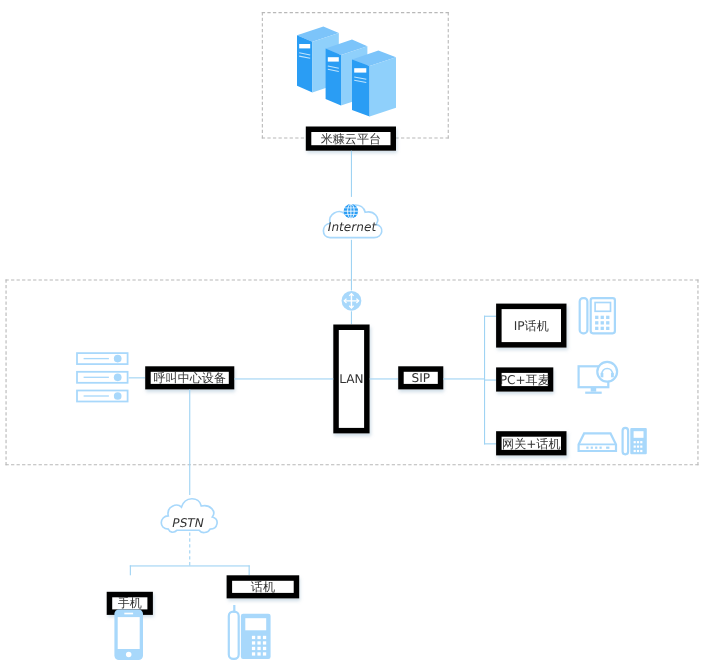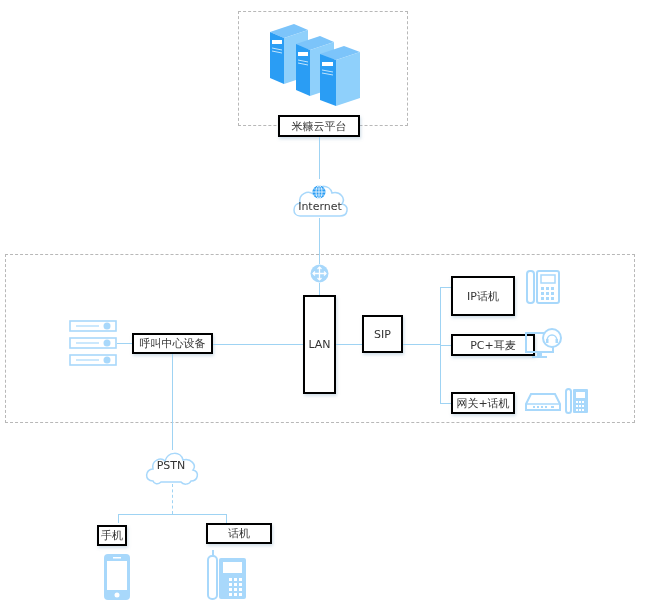--- a/index.html
+++ b/index.html
@@ -1,20 +1,20 @@
 <!DOCTYPE html>
 <html><head>
 <meta charset="utf-8">
 <style>
   html,body{margin:0;padding:0;background:#fff;}
   body{width:648px;height:608px;position:relative;overflow:hidden;font-family:"DejaVu Sans","Liberation Sans",sans-serif;color:#333;}
-  .abs{position:absolute;}
+  .abs{position:absolute;font-style:italic;}
   .dash{border:1px dashed #b8b8b8;box-sizing:border-box;}
   .line{position:absolute;background:#9fd3f3;}
-  .box{position:absolute;background:#fff;border:2px solid #000000;box-shadow:1px 2px 3px rgba(120,160,190,0.35);font-size:11px;display:flex;align-items:center;justify-content:center;box-sizing:border-box;white-space:nowrap;color:#333;}
+  .box{position:absolute;background:#fff;border:5px solid #000000;box-shadow:1px 2px 3px rgba(120,160,190,0.35);font-size:11px;display:flex;align-items:center;justify-content:center;box-sizing:border-box;white-space:nowrap;color:#333;}
   svg{position:absolute;overflow:visible;}
 </style>
 </head>
 <body>
 
 <div class="abs dash" style="left:238px;top:11px;width:170px;height:115px;"></div>
 
 <svg style="left:268px;top:20px;" width="115" height="88" viewBox="0 0 115 88">
   <g>
     <polygon points="2,12 26,4 40,10 16,18" fill="#7cc4fa"></polygon>
@@ -89,30 +89,30 @@
     <circle cx="38" cy="40" r="3.5"></circle>
   </g>
 </svg>
 <div class="line" style="left:117px;top:343px;width:16px;height:1px;"></div>
 
 <div class="box" style="left:132px;top:333px;width:81px;height:21px;text-align:center;">呼叫中心设备</div>
 
 <div class="line" style="left:213px;top:344px;width:90px;height:1px;"></div>
 
 <div class="line" style="left:336px;top:344px;width:27px;height:1px;"></div>
-<div class="box" style="left:362px;top:315px;width:41px;height:38px;">SIP</div>
+<div class="box" style="left:362px;top:333px;width:41px;height:21px;">SIP</div>
 
 <div class="line" style="left:403px;top:344px;width:37px;height:1px;"></div>
 <div class="line" style="left:440px;top:287px;width:1px;height:117px;"></div>
 <div class="line" style="left:440px;top:287px;width:12px;height:1px;"></div>
 <div class="line" style="left:440px;top:345px;width:12px;height:1px;"></div>
 <div class="line" style="left:440px;top:403px;width:12px;height:1px;"></div>
 
 <div class="box" style="left:451px;top:276px;width:64px;height:40px;">IP话机</div>
-<div class="box" style="left:451px;top:334px;width:84px;height:22px;">PC+耳麦</div>
+<div class="box" style="left:451px;top:334px;width:52px;height:22px;">PC+耳麦</div>
 <div class="box" style="left:451px;top:392px;width:64px;height:22px;text-align:center;">网关+话机</div>
 
 <svg style="left:526px;top:270px;" width="34" height="34" viewBox="0 0 34 34">
   <rect x="1" y="1" width="7" height="32" rx="3" fill="none" stroke="#a8d8fb" stroke-width="2"></rect>
   <rect x="11" y="1" width="22" height="32" rx="2" fill="none" stroke="#a8d8fb" stroke-width="2"></rect>
   <rect x="15" y="5" width="14" height="8" fill="none" stroke="#a8d8fb" stroke-width="1.5"></rect>
   <g fill="#a8d8fb">
     <rect x="15" y="17" width="3" height="3"></rect>
       <rect x="20" y="17" width="3" height="3"></rect>
       <rect x="25" y="17" width="3" height="3"></rect>
@@ -161,28 +161,28 @@
       <rect x="14" y="21" width="2" height="2"></rect>
       <rect x="17" y="21" width="2" height="2"></rect>
     </g>
 </svg>
 
 <div class="line" style="left:172px;top:354px;width:1px;height:96px;"></div>
 
 <svg style="left:143px;top:447px;" width="56" height="40" viewBox="0 0 56 40">
   <path d="M10,34 C1,34 2,22 10,22 C8,13 18,10 22,14 C25,4 38,4 40,13 C48,11 54,18 50,23 C57,25 55,34 48,34 C46,38 40,38 38,35 L18,35 C15,38 11,37 10,34 Z" fill="#fff" stroke="#a8d8fb" stroke-width="1.5"></path>
 </svg>
-<div class="abs" style="left:143px;top:459px;width:56px;text-align:center;font-size:11px;color:#333;">PSTN</div>
+<div class="abs" style="left:143px;top:469px;width:56px;text-align:center;font-size:11px;color:#333;">PSTN</div>
 
 <div class="abs" style="left:172px;top:484px;width:0;height:30px;border-left:1px dashed #9fd3f3;"></div>
 <div class="line" style="left:118px;top:514px;width:109px;height:1px;"></div>
 <div class="line" style="left:118px;top:514px;width:1px;height:9px;"></div>
 <div class="line" style="left:226px;top:514px;width:1px;height:9px;"></div>
 
-<div class="box" style="left:97px;top:525px;width:30px;height:21px;">手机</div>
+<div class="box" style="left:97px;top:538px;width:42px;height:21px;">手机</div>
 <div class="box" style="left:206px;top:523px;width:66px;height:21px;">话机</div>
 
 <svg style="left:104px;top:554px;" width="26" height="46" viewBox="0 0 26 46">
   <rect x="0" y="0" width="26" height="46" rx="4" fill="#a8d8fb"></rect>
   <rect x="3" y="7" width="20" height="29" fill="#fff"></rect>
   <rect x="9" y="3" width="8" height="1.5" fill="#fff"></rect>
   <circle cx="13" cy="41" r="2.5" fill="#fff"></circle>
 </svg>
 
 <svg style="left:207px;top:550px;" width="40" height="50" viewBox="0 0 40 50">

